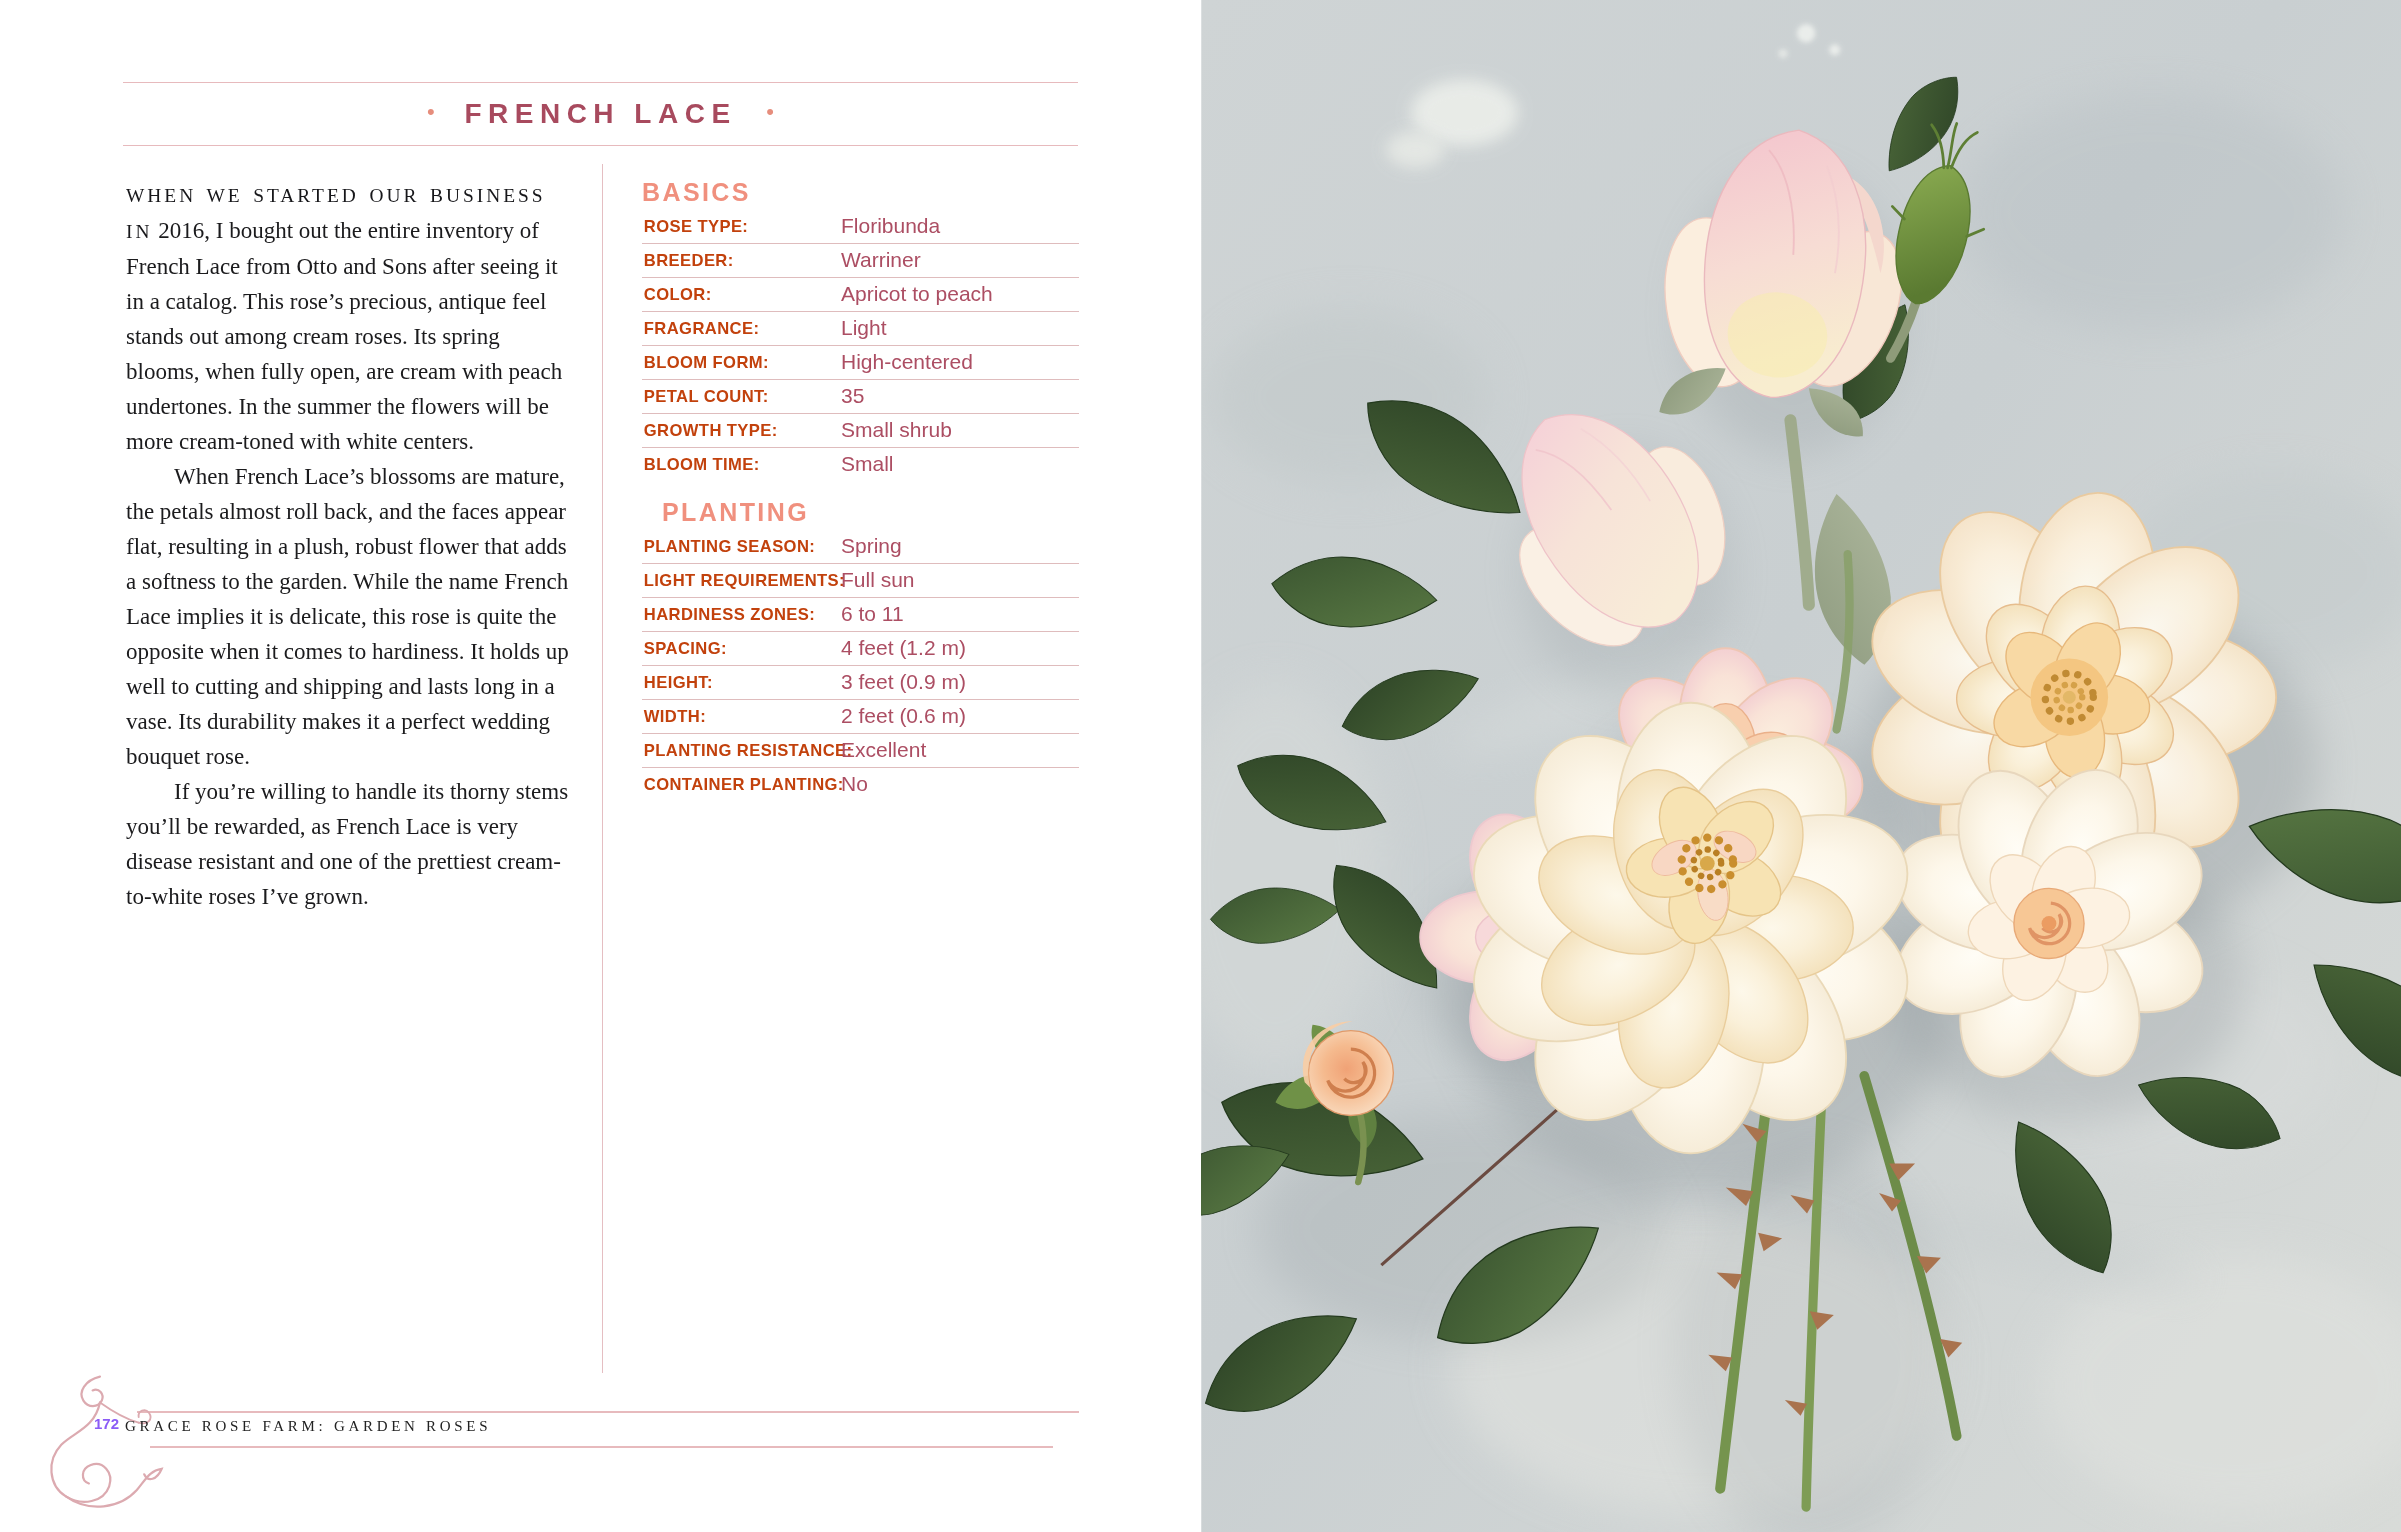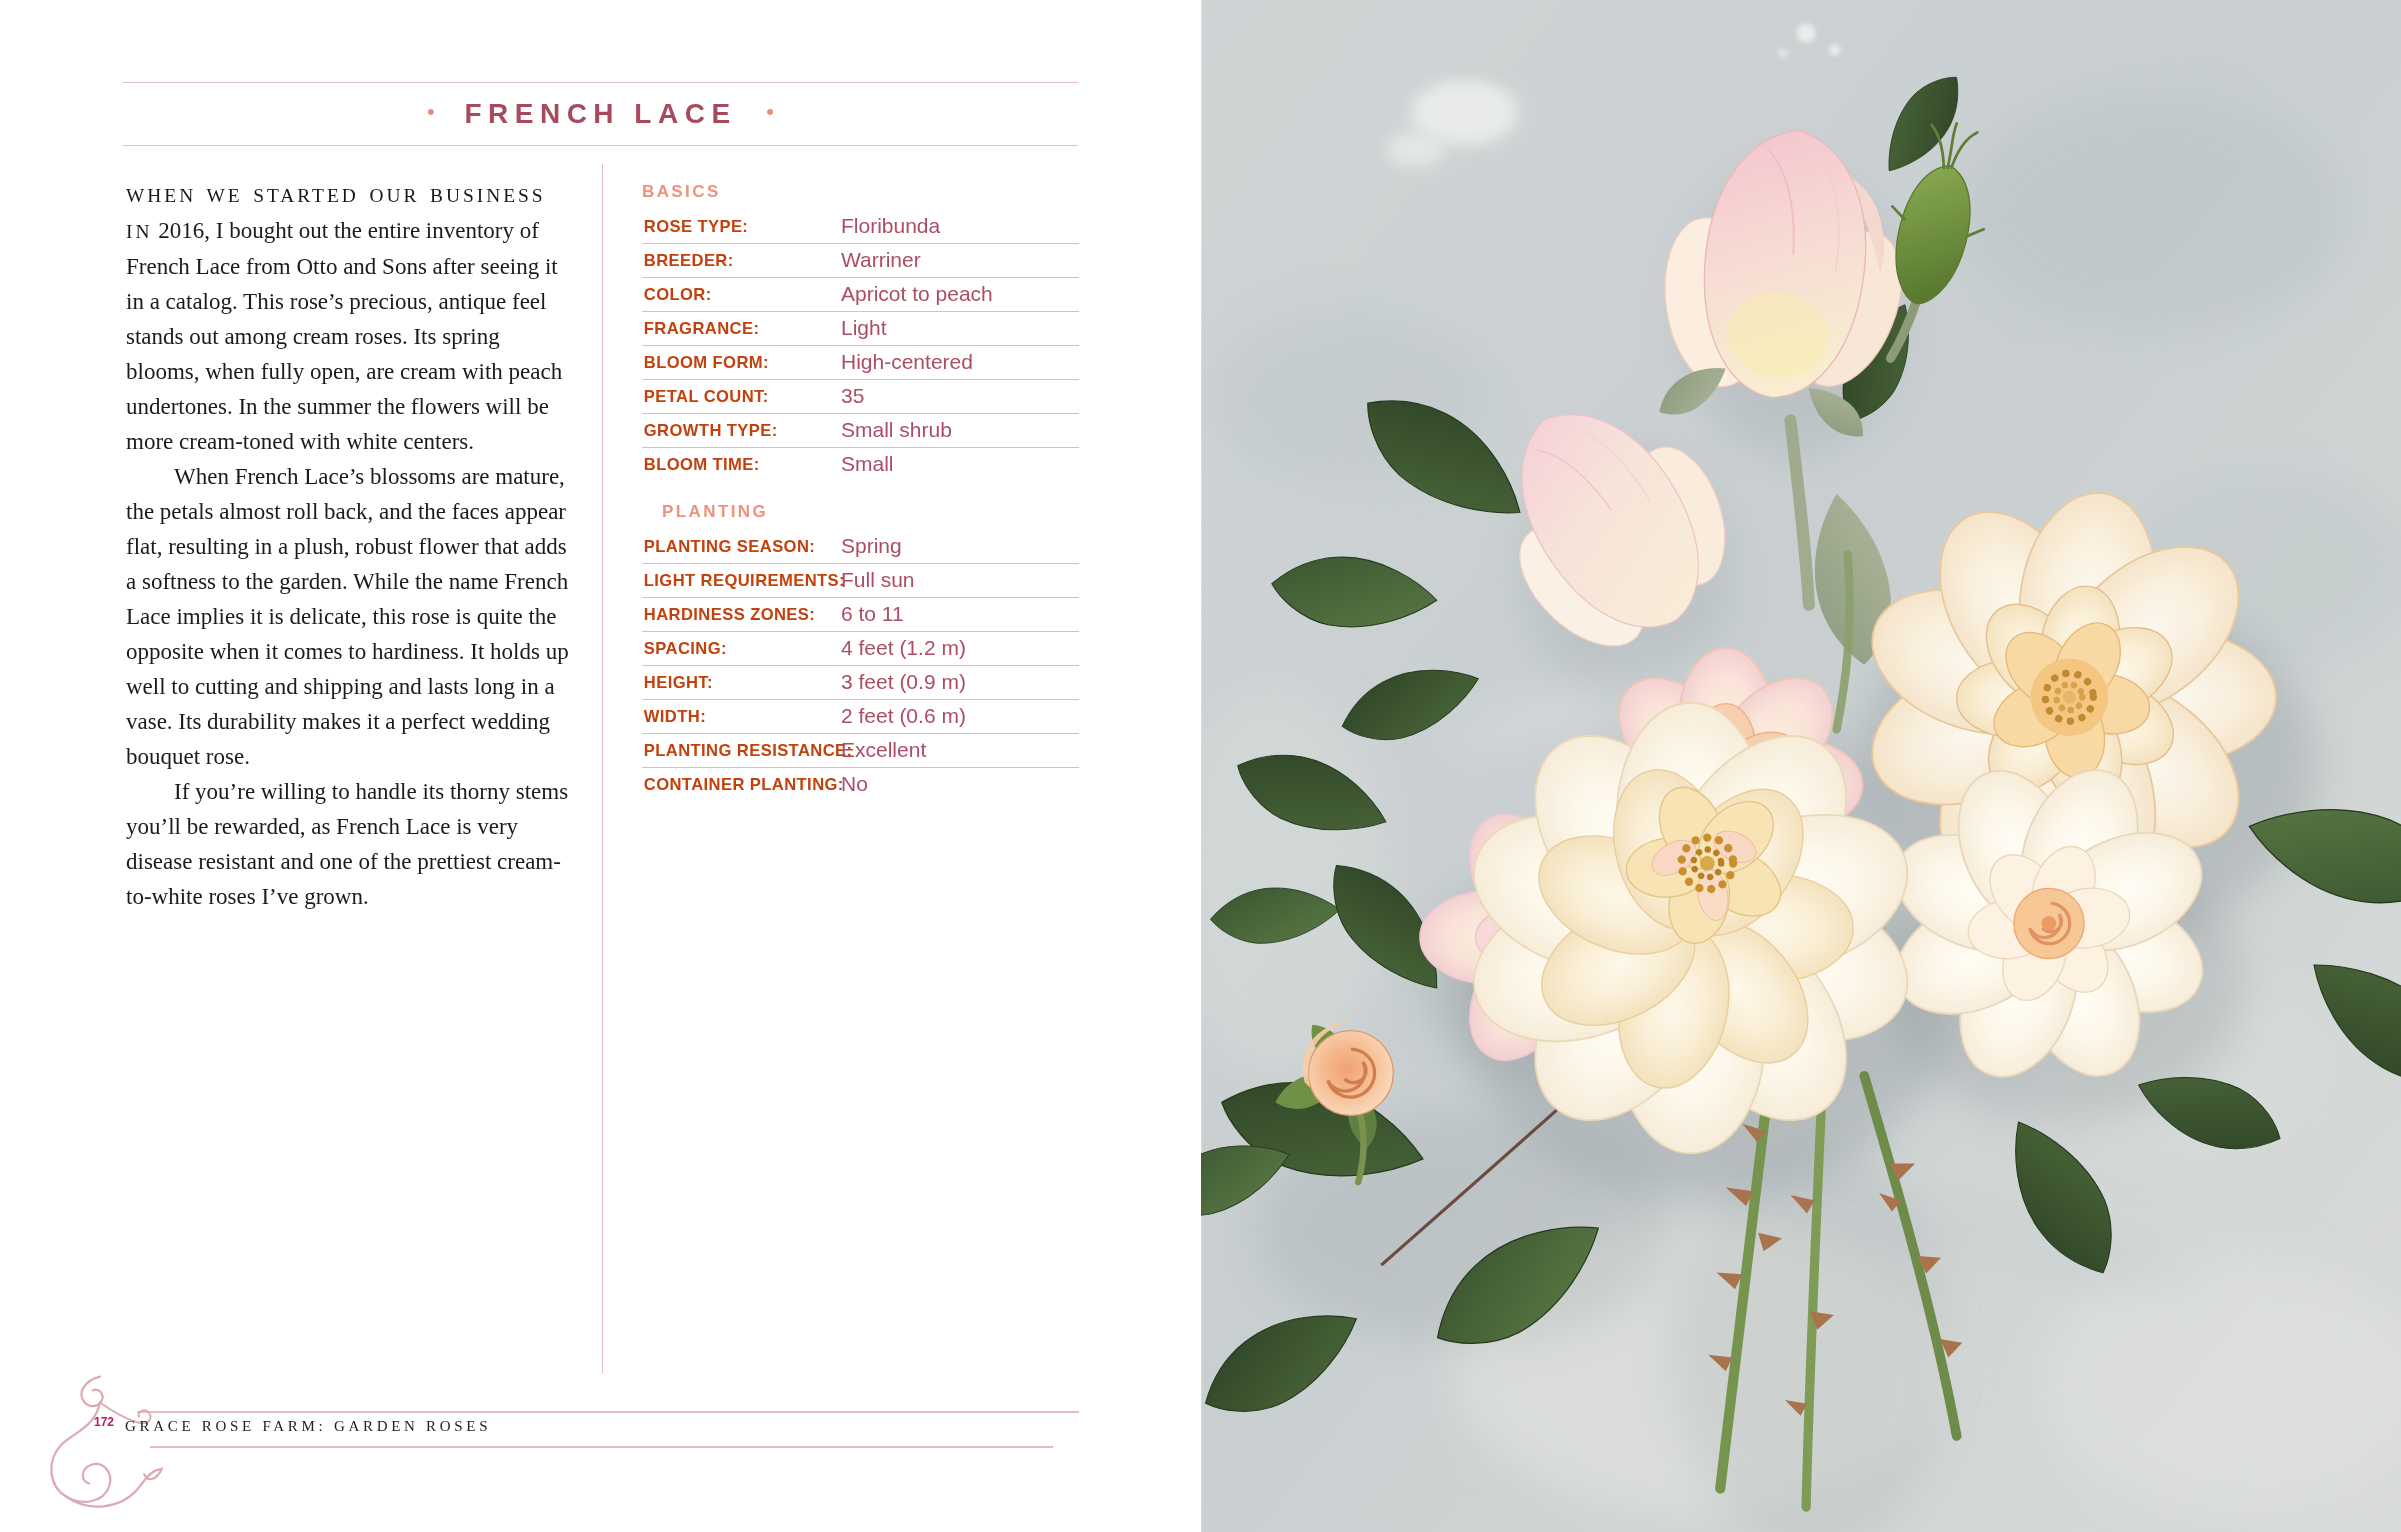--- a/index.html
+++ b/index.html
@@ -30,42 +30,42 @@
   .body-col p.indented { text-indent:48px; }
   .lead-caps {
     font-size:19.4px; letter-spacing:3px; word-spacing:2.8px; color:#17171a;
   }
 
   .col-divider { position:absolute; left:602px; top:164px; width:0.9px; height:1209px; background:#e5bec2; }
 
   
   .facts-col { position:absolute; left:642px; top:181px; width:437px; font-family:"Liberation Sans", sans-serif; }
   .facts-heading {
-    font-size:17px; font-weight:700; letter-spacing:2.4px; color:#f0907e;
+    font-size:25px; font-weight:700; letter-spacing:2.4px; color:#f0907e;
     height:22px; line-height:22px; margin:0 0 7.4px 0;
   }
   .facts-heading.second { margin-top:19.4px;margin-left:20px; }
   .fact-row { position:relative; height:33px; border-bottom:0.9px solid #dfbcbd; }
   .fact-row.last { border-bottom:none; }
   .fact-label {
     position:absolute; left:1.8px; top:0; line-height:33px;
     font-size:16.6px; font-weight:700; letter-spacing:0.4px; color:#c2410c;
   }
   .fact-value {
     position:absolute; left:199px; top:0; line-height:32px;
     font-size:21px; font-weight:400; color:#ac4e63;
   }
 
   
   .footer-rule-top { position:absolute; left:137px; top:1411px; width:942px; height:1.8px; background:#e7babd; }
   .footer-rule-bottom { position:absolute; left:150px; top:1446px; width:903px; height:1.8px; background:#e7babd; }
   .flourish { position:absolute; left:41px; top:1371px; }
   .page-number {
     position:absolute; left:94px; top:1415px;
-    font-family:"Liberation Sans", sans-serif; font-size:12px; font-weight:600; color:#be185d;
+    font-family:"Liberation Sans", sans-serif; font-size:15px; font-weight:600; color:#8b5cf6;
   }
   .book-title {
     position:absolute; left:125px; top:1418px; width:952px; text-align:left;
     font-size:15px; letter-spacing:3.7px; color:#222222;
   }
 
   
   .page-right { position:absolute; left:1201px; top:0; width:1201px; height:1532px; }
   .page-right svg { display:block; }
 </style>

